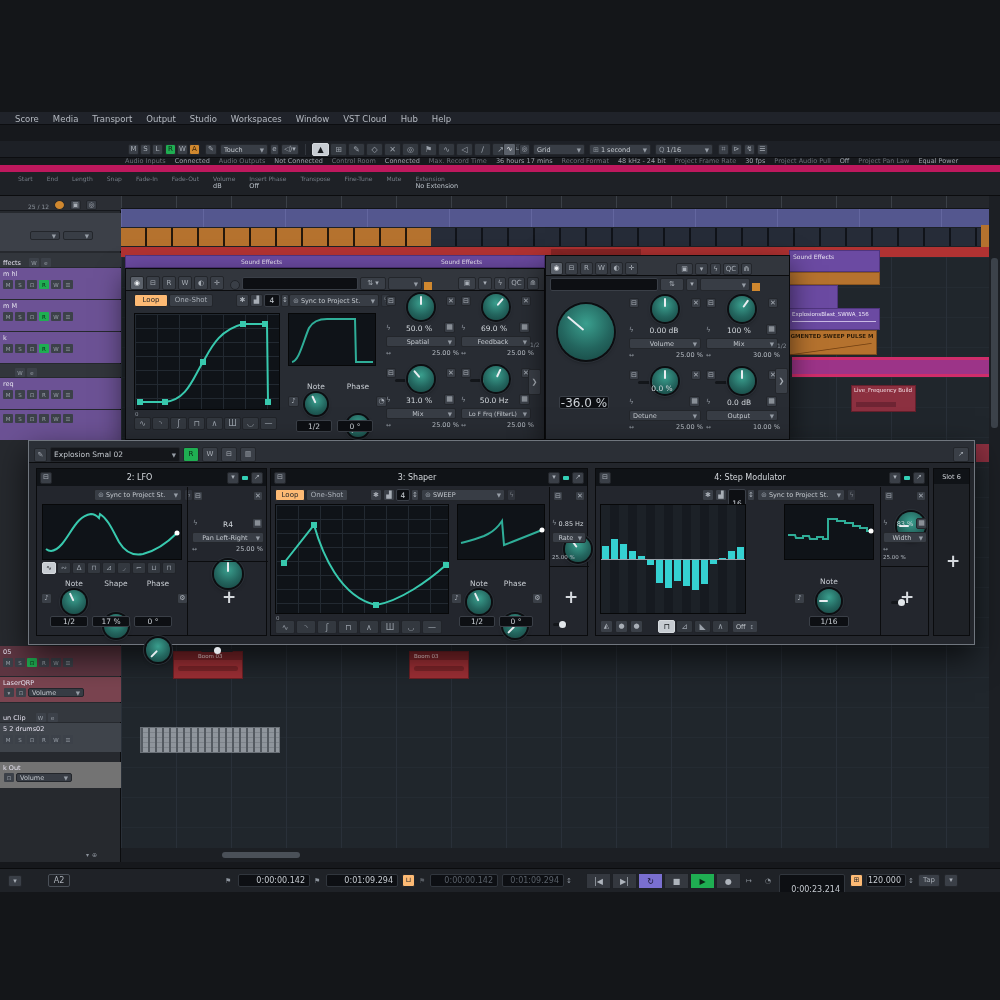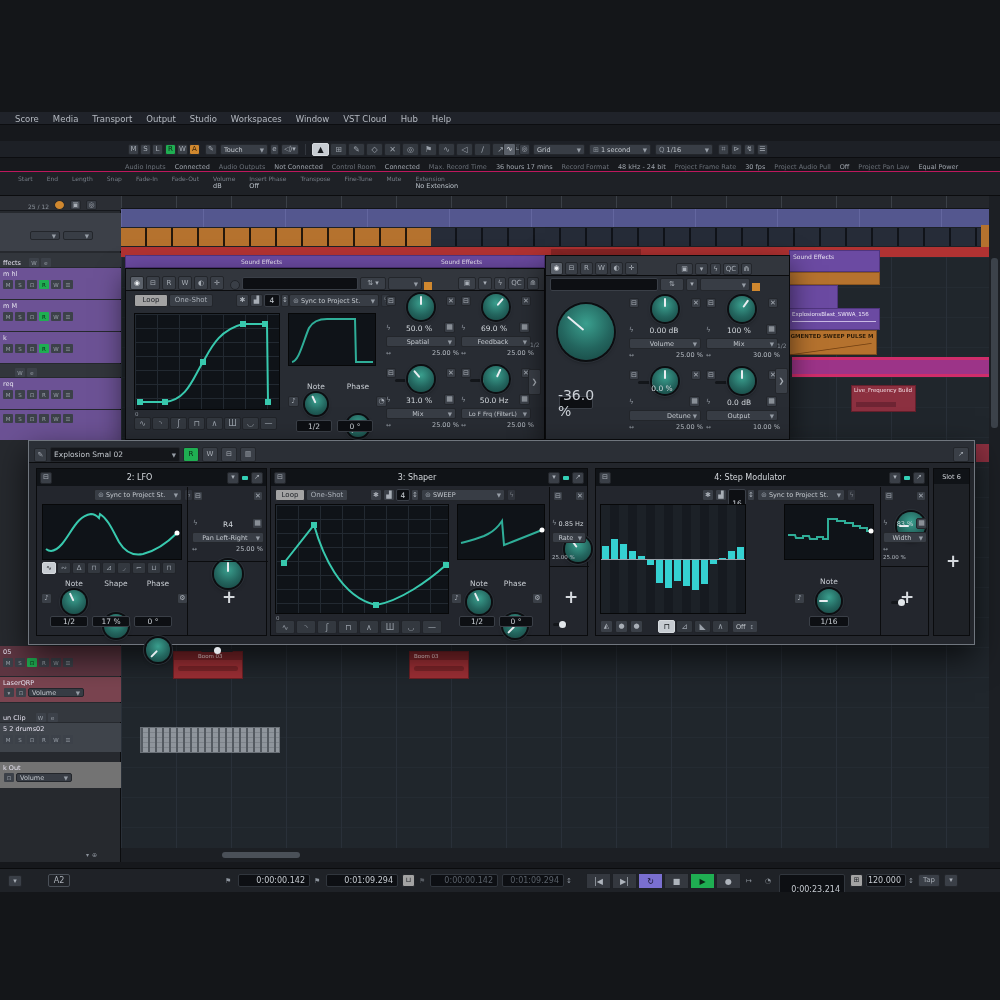--- a/index.html
+++ b/index.html
@@ -7,21 +7,21 @@
 #screen{position:relative;width:1000px;height:1000px;background:#16181c;overflow:hidden;
   font-family:"DejaVu Sans",sans-serif;color:#c2c7cd}
 .abs{position:absolute}
 .row{display:flex;align-items:flex-end}
 
 .sq{display:flex;align-items:center;justify-content:center;background:#3a3f47;color:#a8aeb6;
   border:1px solid #23262b;border-radius:2px;font-size:7px;line-height:1}
 .sq.on{background:#5a6069;color:#eef1f4}
 .sq.grn{background:#1fae52;color:#0b2414}
 .sq.org{background:#d0882f;color:#3a240a}
-.sq.lt{background:#a3a3a3;color:#1c1f24}
+.sq.lt{background:#fdba74;color:#1c1f24}
 .sq.dim{opacity:.55}
 
 .vbox{background:#0d0f13;border:1px solid #3a3f47;color:#ccd1d7;display:flex;align-items:center;
   justify-content:center;font-size:7.5px;border-radius:2px}
 
 .dd{background:#383d45;border-radius:2px;color:#c2c7cd;display:flex;align-items:center;
   font-size:6.5px;padding:0 3px;gap:2px;border:1px solid #23262b}
 .dd .car{margin-left:auto;font-size:5.5px;color:#969da6}
 
 .knob{position:relative;border-radius:50%;
@@ -145,21 +145,21 @@
       <span class="icg">Q</span>
       <span>1/16</span>
         <span class="car">▼</span>
     </div>
     <div class="abs sq" style="left:718px;top:3px;width:11px;height:11px">⌗</div>
     <div class="abs sq" style="left:731px;top:3px;width:11px;height:11px">⊳</div>
     <div class="abs sq" style="left:744px;top:3px;width:11px;height:11px">↯</div>
     <div class="abs sq" style="left:757px;top:3px;width:11px;height:11px">☰</div>
   </div>
 
-  <div class="abs row" style="left:0;top:158px;width:1000px;height:14px;background:#17191d;border-bottom:1px solid #be185d;padding-left:125px;gap:9px">
+  <div class="abs row" style="left:0;top:158px;width:1000px;height:14px;background:#17191d;border-bottom:7px solid #be185d;padding-left:125px;gap:9px">
     <span class="stat-lbl">Audio Inputs</span>
     <span class="stat-val">Connected</span>
     <span class="stat-lbl">Audio Outputs</span>
     <span class="stat-val">Not Connected</span>
     <span class="stat-lbl">Control Room</span>
     <span class="stat-val">Connected</span>
     <span class="stat-lbl">Max. Record Time</span>
     <span class="stat-val">36 hours 17 mins</span>
     <span class="stat-lbl">Record Format</span>
     <span class="stat-val">48 kHz - 24 bit</span>
@@ -596,21 +596,21 @@
       <span class="sq" style="width:24px;height:13px">⇅</span>
       <span class="sq" style="width:12px;height:13px">▾</span>
       <span class="dd" style="width:50px;height:13px">
           <span class="car">▼</span>
         </span>
       <span style="width:8px;height:8px;background:#d0882f"></span>
     </div>
     <div class="abs knob k56" style="left:12px;top:48px;--r:-50deg">
         <i></i>
       </div>
-    <div class="abs vbox" style="left:13px;top:140px;width:34px;height:13px;font-size:14px">-36.0 %</div>
+    <div class="abs vbox" style="left:13px;top:140px;width:50px;height:13px;font-size:12px">-36.0 %</div>
 
     <div class="abs" style="left:83px;top:40px;width:72px;height:70px">
       <span class="abs sq" style="left:0;top:2px;width:10px;height:10px">⊟</span>
       <div class="abs knob k26" style="left:23px;top:0;--r:0deg">
           <i></i>
         </div>
       <span class="abs sq" style="left:62px;top:2px;width:10px;height:10px">✕</span>
       <span class="abs icg" style="left:0;top:30px">ϟ</span>
       <span class="abs ms-val" style="left:10px;top:30px;width:50px">0.00 dB</span>
       <div class="abs dd" style="left:0;top:42px;width:72px;height:11px">
@@ -647,21 +647,21 @@
     <div class="abs" style="left:83px;top:112px;width:72px;height:70px">
       <span class="abs sq" style="left:0;top:2px;width:10px;height:10px">⊟</span>
       <div class="abs knob k26" style="left:23px;top:0;--r:0deg">
           <i></i>
         </div>
       <span class="abs sq" style="left:62px;top:2px;width:10px;height:10px">✕</span>
       <span class="abs icg" style="left:0;top:30px">ϟ</span>
       <span class="abs ms-val" style="left:10px;top:16px;width:46px">0.0 %</span>
       <span class="abs sq" style="left:60px;top:28px;width:11px;height:11px">▦</span>
       <div class="abs dd" style="left:0;top:42px;width:72px;height:11px">
-        <span style="flex:1;text-align:right">Detune</span>
+        <span style="flex:1;text-align:left">Detune</span>
           <span class="car">▼</span>
       </div>
       <span class="abs icg" style="left:0;top:55px;font-size:6px">↔</span>
       <div class="abs sl" style="left:9px;top:59px;width:34px">
           <i style="left:38%"></i>
         </div>
       <span class="abs amt" style="left:47px;top:55px">25.00 %</span>
     </div>
 
     <div class="abs" style="left:160px;top:112px;width:72px;height:70px">

